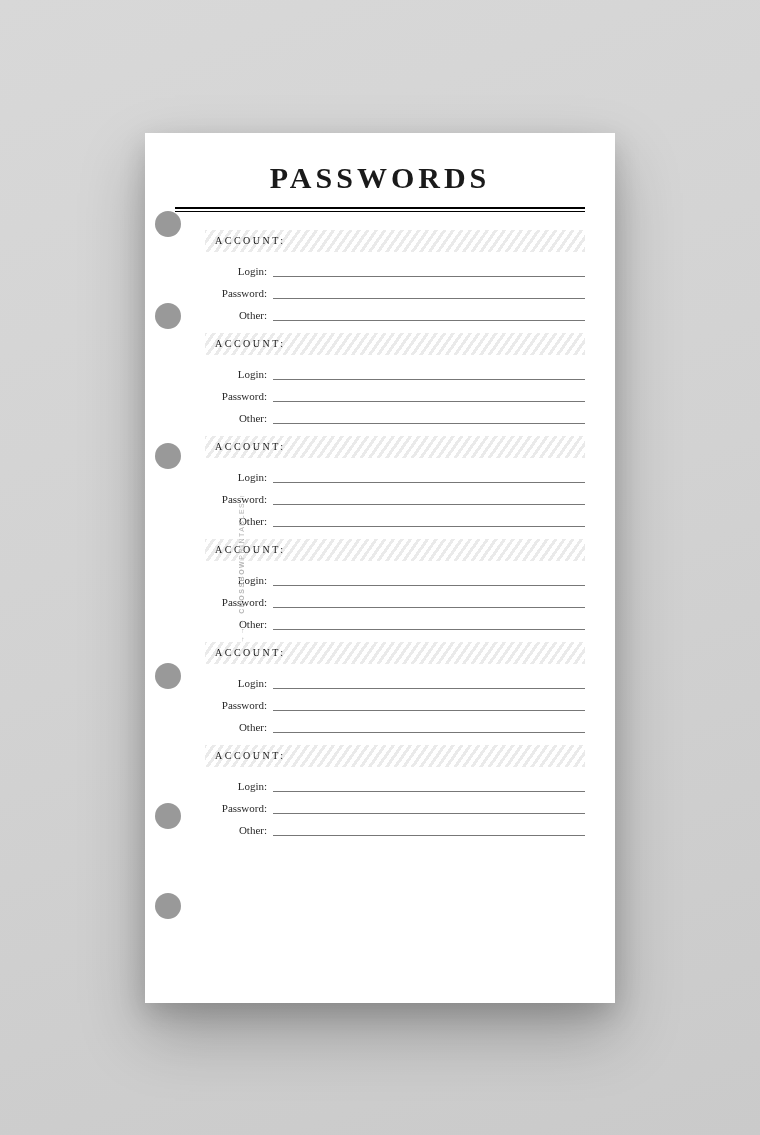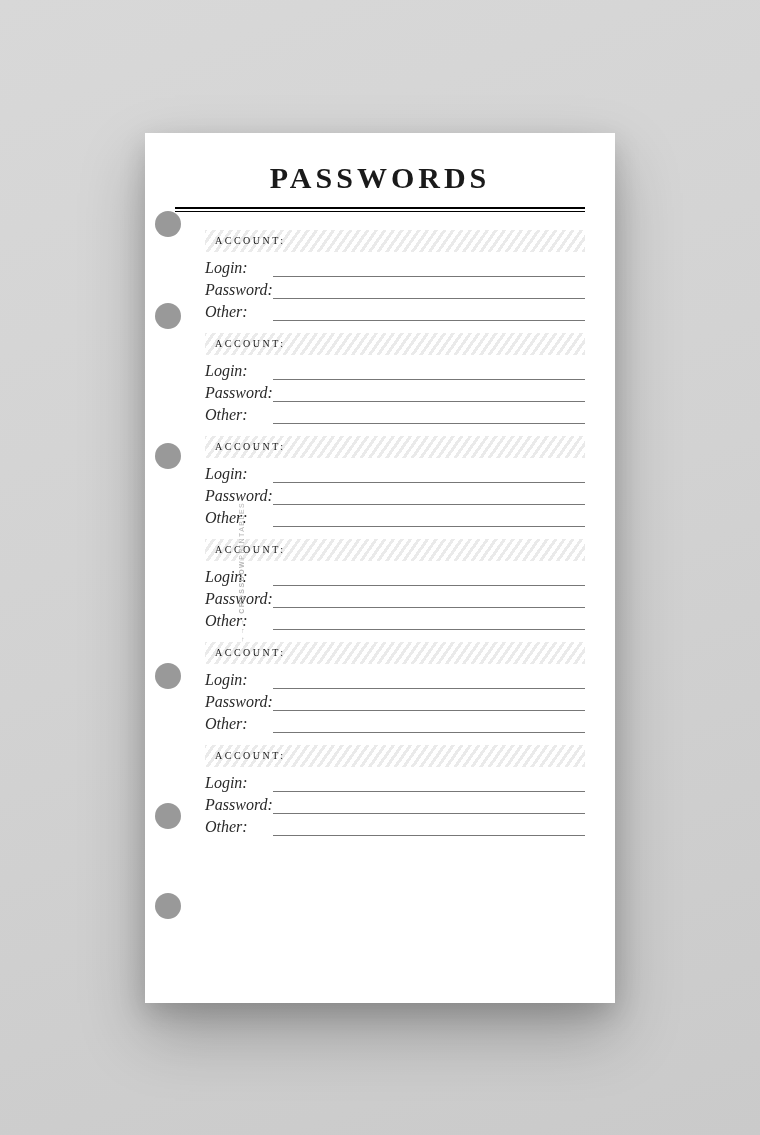--- a/index.html
+++ b/index.html
@@ -92,22 +92,22 @@
     font-family: 'Times New Roman', Georgia, serif;
   }
   .field-row {
     display: flex;
     align-items: flex-end;
     margin-bottom: 5px;
     height: 17px;
   }
   .field-label {
     width: 68px;
-    font-style: italic;
-    font-size: 16px;
+    text-align: right;
+    font-size: 11px;
     padding-right: 6px;
     color: #2a2a2a;
     font-family: 'Times New Roman', Georgia, serif;
   }
   .field-line {
     flex: 1;
     border-bottom: 0.7px solid #777;
     height: 100%;
   }
 </style>

